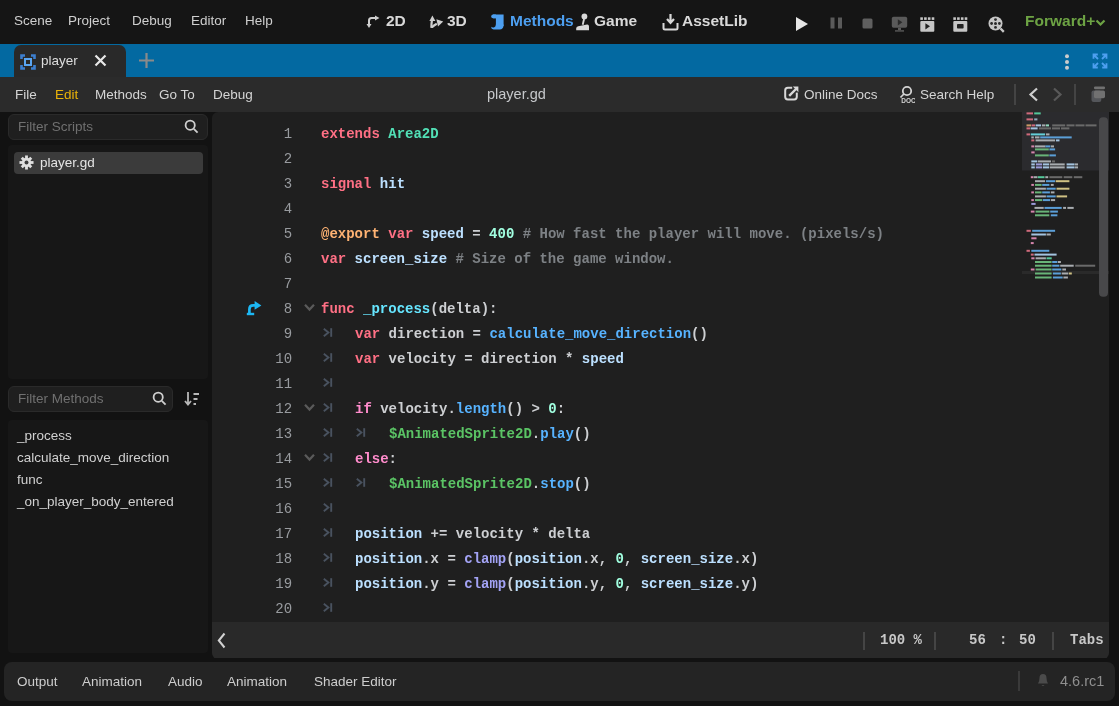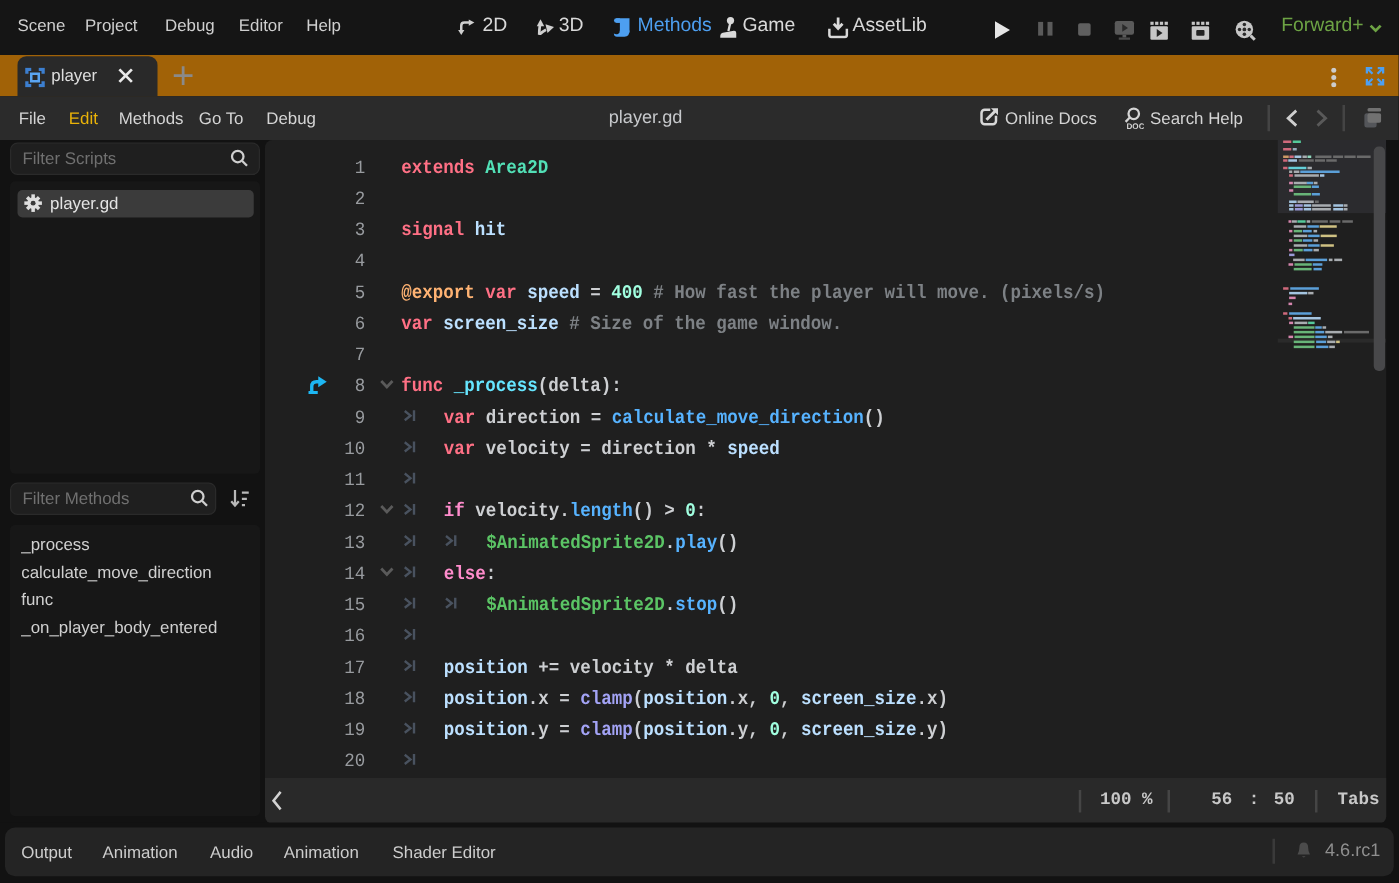--- a/index.html
+++ b/index.html
@@ -1,17 +1,17 @@
 <!DOCTYPE html>
 <html><head><meta charset="utf-8"><style>
 html,body{margin:0;padding:0}
 body{width:1119px;height:706px;background:#121212;font-family:"Liberation Sans",sans-serif;overflow:hidden;position:relative;will-change:transform}
 .abs{position:absolute}
 .mtxt{font-size:13.5px;color:#cfcfcf;white-space:pre}
-.btxt{font-size:15.5px;font-weight:400;color:#d9d9d9;white-space:pre}
+.btxt{font-size:15.5px;font-weight:700;color:#d9d9d9;white-space:pre}
 .code{font-family:"Liberation Mono",monospace;font-size:15.5px;font-weight:700;white-space:pre;line-height:25px;transform:scaleX(0.90324);transform-origin:0 50%;margin-top:2.5px}
 .stx{font-family:"Liberation Mono",monospace;font-size:14px;font-weight:700;color:#c8c8c8;line-height:18px;white-space:pre}
 .num{font-family:"Liberation Mono",monospace;font-size:15px;font-weight:400;color:#989b9f;white-space:pre;line-height:25px;text-align:right;transform:scaleX(0.9335);transform-origin:100% 50%;margin-top:2.5px}
 .kw{color:#ff7085}.cf{color:#ff8ccc}.typ{color:#52e0b6}.mem{color:#bce0ff}.ann{color:#ffb373}.numlit{color:#a1ffe0}.cmt{color:#7d8185}.fn{color:#57b3ff}.fndef{color:#66e6ff}.gfn{color:#a3a3f5}.node{color:#5bc465}.txt{color:#cdcfd2}
 svg{display:block}
 </style></head>
 <body>
 
 <div class="abs" style="left:0;top:0;width:1119px;height:44px;background:#151515">
   <span class="abs mtxt" style="left:14px;top:13px">Scene</span>
@@ -96,21 +96,21 @@
       <circle cx="11.4" cy="7.5" r="1.4" fill="#2a2a2a"></circle>
       <path d="M12.5 12.5 L15.8 15.8" stroke="#c6c6c6" stroke-width="2.4"></path>
     </svg>
 
   <span class="abs btxt" style="left:1025px;top:12px;color:#6da344;font-size:15.5px">Forward+</span>
   <svg class="abs" style="left:1095px;top:19px" width="11" height="8" viewBox="0 0 11 8">
       <path d="M1.5 1.5 L5.5 5.5 L9.5 1.5" fill="none" stroke="#6da344" stroke-width="2.2"></path>
     </svg>
 </div>
 
-<div class="abs" style="left:0;top:44px;width:1119px;height:33px;background:#a16207">
+<div class="abs" style="left:0;top:44px;width:1119px;height:33px;background:#0369a1">
   <div class="abs" style="left:14px;top:1px;width:112px;height:32px;background:#292929;border-radius:7px 7px 0 0"></div>
   <svg class="abs" style="left:20px;top:10px" width="16" height="16" viewBox="0 0 16 16">
       <path d="M1.5 5 V1.5 H5" fill="none" stroke="#3c7fd0" stroke-width="2.6"></path>
       <path d="M11 1.5 H14.5 V5" fill="none" stroke="#3c7fd0" stroke-width="2.6"></path>
       <path d="M14.5 11 V14.5 H11" fill="none" stroke="#3c7fd0" stroke-width="2.6"></path>
       <path d="M5 14.5 H1.5 V11" fill="none" stroke="#3c7fd0" stroke-width="2.6"></path>
       <rect x="5" y="5" width="6" height="6" fill="none" stroke="#5aa5f2" stroke-width="2"></rect>
     </svg>
   <span class="abs mtxt" style="left:41px;top:9px;color:#dedede">player</span>
   <svg class="abs" style="left:94px;top:10px" width="13" height="13" viewBox="0 0 13 13">

